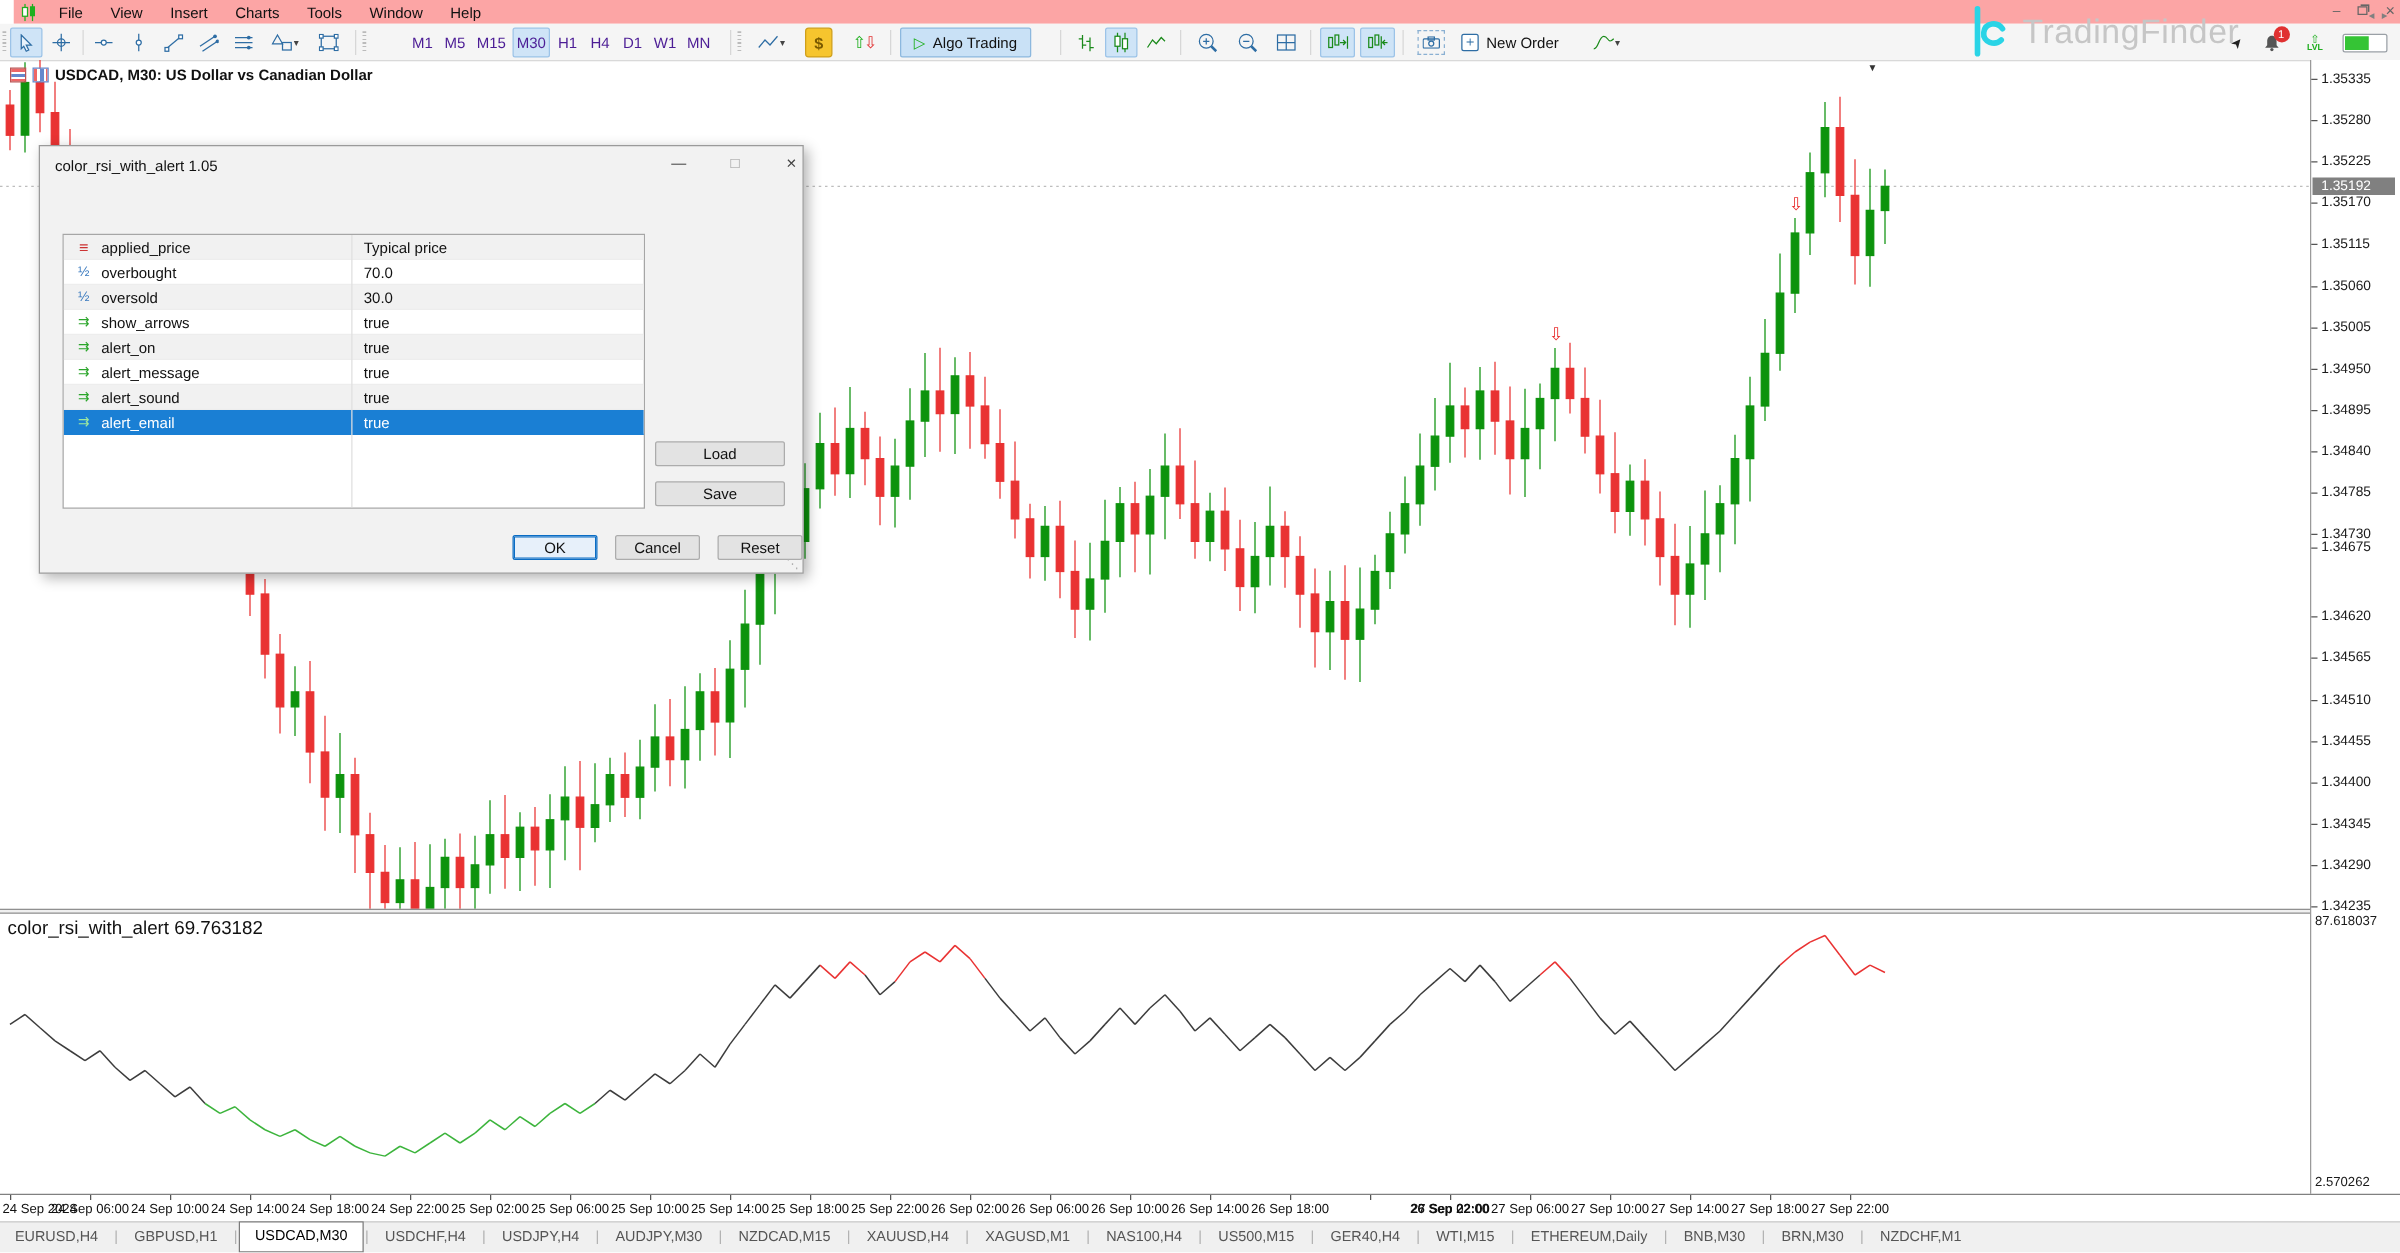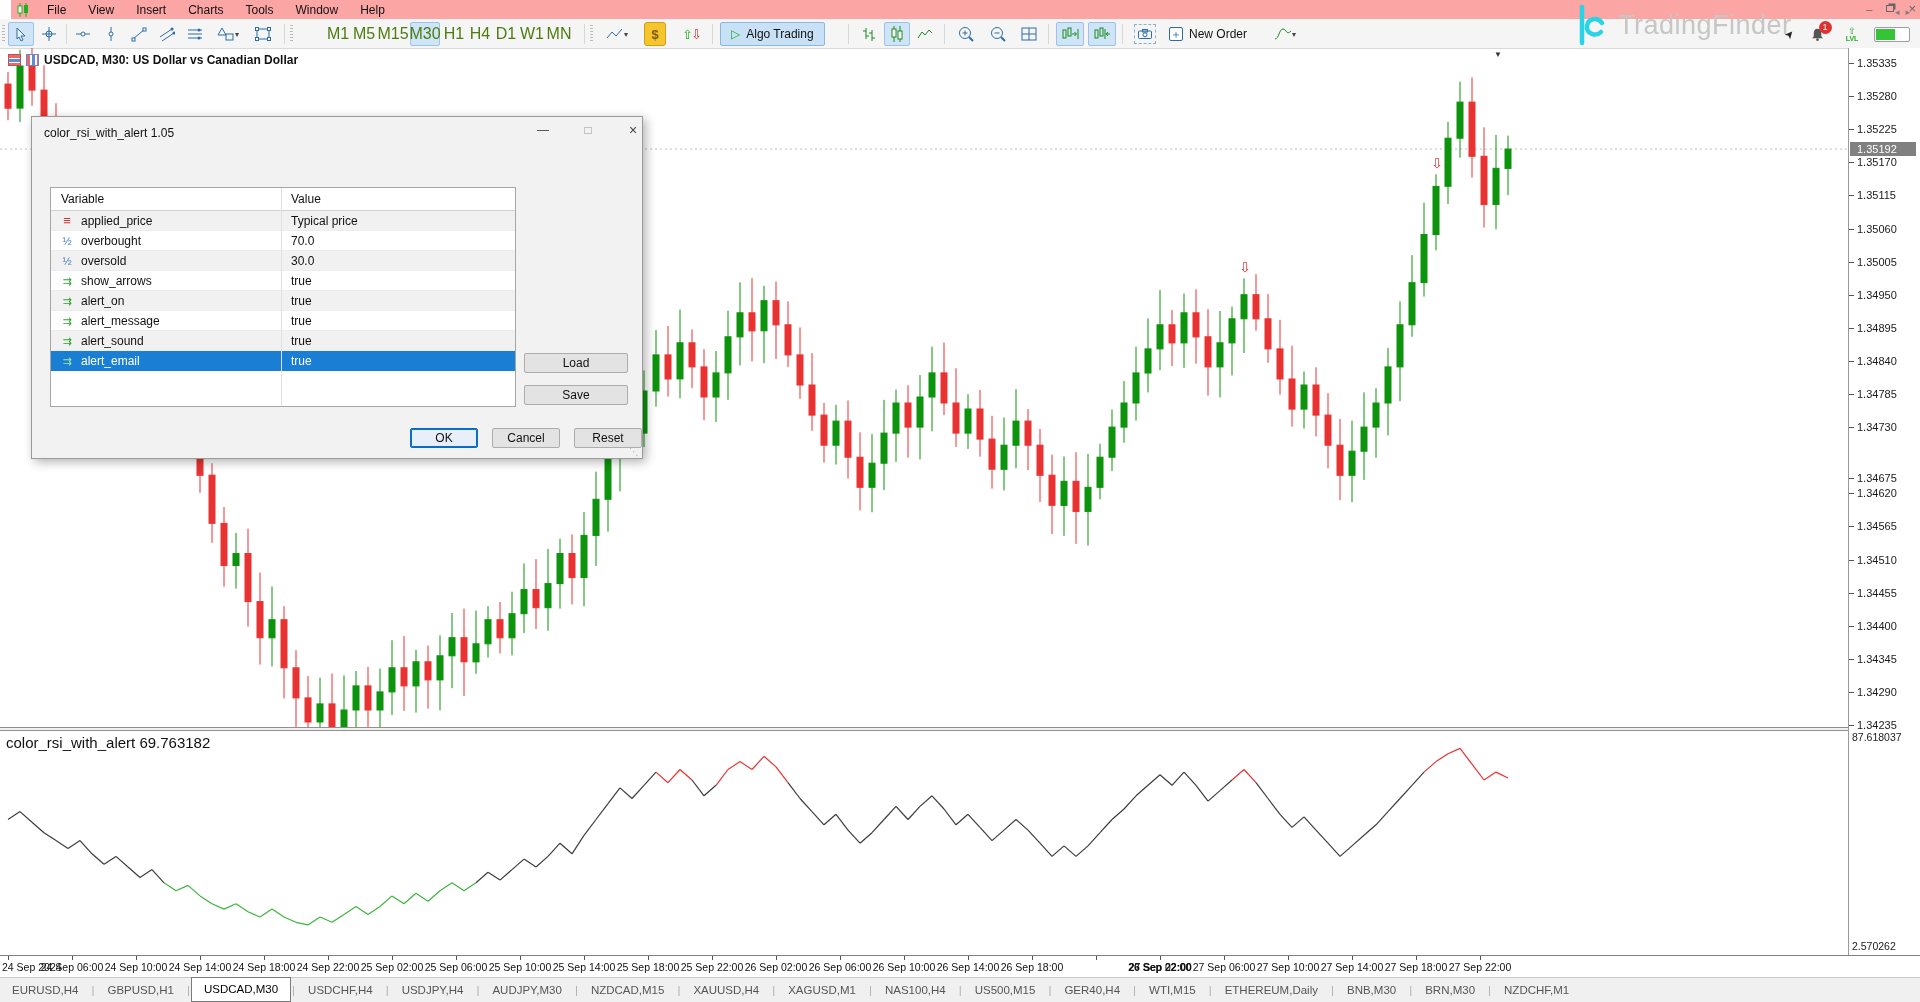--- a/index.html
+++ b/index.html
@@ -15,21 +15,21 @@
   #winctl { position:absolute; right:4px; top:1px; display:flex; gap:14px; color:#666;
     font-size:11px; align-items:center; }
   .restore-ic { width:8px; height:7px; border:1px solid #666; box-shadow:2px -2px 0 -0.5px #666; }
 
   
   #toolbar { position:absolute; left:0; top:19px; width:1920px; height:30px; background:#f5f5f5;
     border-bottom:1px solid #d9d9d9; font-size:12px; }
   .tbtn { position:absolute; top:3px; height:24px; display:flex; align-items:center;
     justify-content:center; color:#2e6da4; border:1px solid transparent; border-radius:2px; }
   .tbtn.sel { background:#cfe4f7; border-color:#9cc3e8; }
-  .tf { font-size:16px; color:#4d7c0f; }
+  .tf { font-size:12px; color:#4c1d95; }
   .tsep { position:absolute; top:5px; width:1px; height:20px; background:#d7d7d7; }
   .thandle { position:absolute; top:6px; width:3px; height:18px;
     background:repeating-linear-gradient(#bbb 0 1px, transparent 1px 3px); }
   #algo-btn { background:#c9e1f6; border-color:#8cb8de; color:#111; gap:6px; padding:0 10px; }
   .play-g { color:#1faf1f; font-size:12px; }
   #dollar-btn { background:#f6c52e; border:1px solid #cf9f1a; border-radius:3px; color:#7a5a00;
     font-weight:700; font-size:13px; }
   #neworder-btn { color:#111; gap:6px; }
   .plus-ic { display:inline-block; width:14px; height:14px; border:1px solid #2e6da4; border-radius:2px;
     color:#2e6da4; font-size:11px; line-height:12px; text-align:center; background:#fff; }
@@ -610,21 +610,21 @@
       <span class="ptick" style="top:75.2px">1.35225</span>
       <span class="ptick" style="top:108.30000000000001px">1.35170</span>
       <span class="ptick" style="top:141.4px">1.35115</span>
       <span class="ptick" style="top:174.5px">1.35060</span>
       <span class="ptick" style="top:207.60000000000002px">1.35005</span>
       <span class="ptick" style="top:240.70000000000002px">1.34950</span>
       <span class="ptick" style="top:273.8px">1.34895</span>
       <span class="ptick" style="top:306.90000000000003px">1.34840</span>
       <span class="ptick" style="top:340px">1.34785</span>
       <span class="ptick" style="top:373.1px">1.34730</span>
-      <span class="ptick" style="top:424px">1.34675</span>
+      <span class="ptick" style="top:384px">1.34675</span>
       <span class="ptick" style="top:439.3px">1.34620</span>
       <span class="ptick" style="top:472.40000000000003px">1.34565</span>
       <span class="ptick" style="top:505.5px">1.34510</span>
       <span class="ptick" style="top:538.6px">1.34455</span>
       <span class="ptick" style="top:571.7px">1.34400</span>
       <span class="ptick" style="top:604.8000000000001px">1.34345</span>
       <span class="ptick" style="top:637.9px">1.34290</span>
       <span class="ptick" style="top:671px">1.34235</span>
       <span id="cur-tag" style="top:94.06000000000255px">1.35192</span>
     </div>
@@ -852,24 +852,20 @@
       </span>
   </div>
   <div id="tab-arrows">◂▸</div>
 
   <div id="dialog">
     <div id="dlg-title">color_rsi_with_alert 1.05</div>
     <span class="dlg-ctl" style="left:496px">—</span>
     <span class="dlg-ctl" style="left:541px;color:#999">□</span>
     <span class="dlg-ctl" style="left:586px;font-size:14px">×</span>
     <div id="dlg-table">
-        <div class="trow hdr">
-          <div class="tc-name" style="padding-left:10px">Variable</div>
-          <div class="tc-val">Value</div>
-        </div>
         <div class="trow alt">
           <div class="tc-name">
             <span class="ric" style="color: rgb(204, 51, 51); font-size: 13px;">≡</span>
             <span>applied_price</span>
           </div>
           <div class="tc-val">Typical price</div>
         </div>
         <div class="trow">
           <div class="tc-name">
             <span class="ric" style="color: rgb(58, 122, 191);">½</span>

